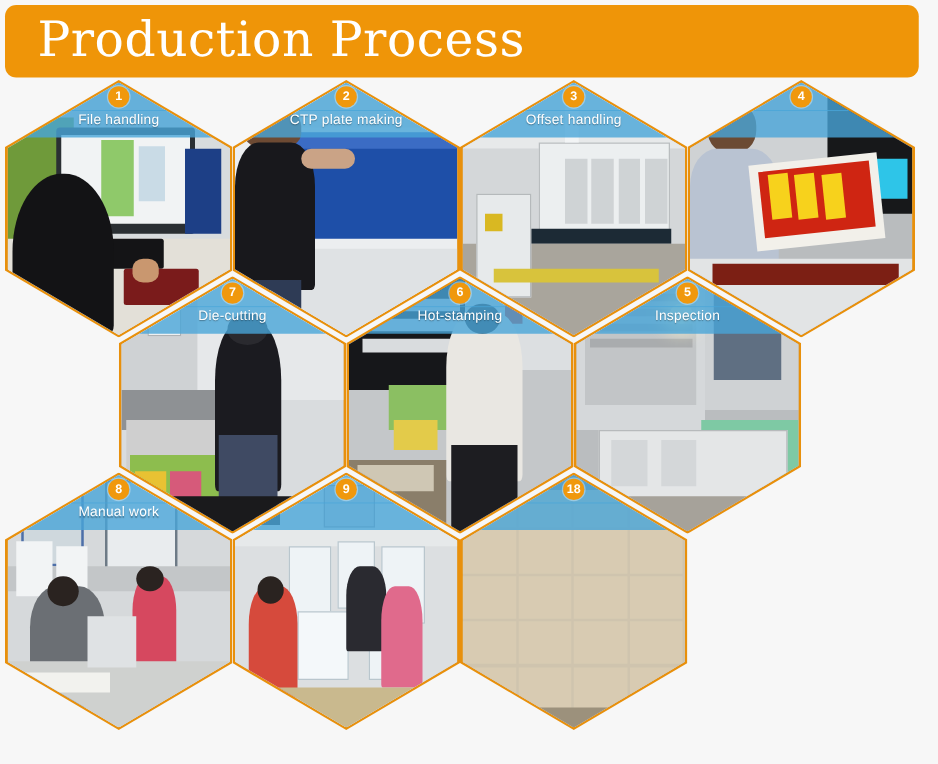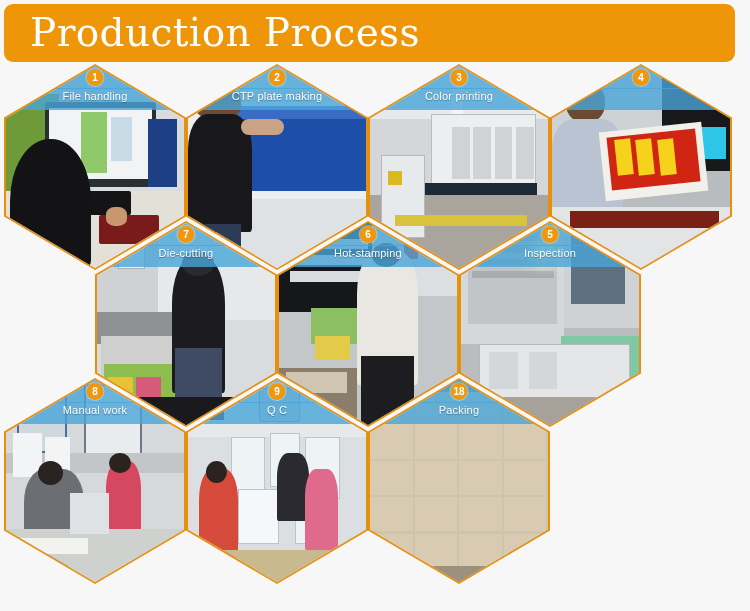--- a/index.html
+++ b/index.html
@@ -171,21 +171,21 @@
           <i style="left: 30%; top: 58%; width: 64%; height: 6%; background: rgb(28, 42, 53);"></i>
           <i style="left: 0px; top: 64%; width: 100%; height: 36%; background: rgb(169, 165, 156);"></i>
           <i style="left: 6%; top: 44%; width: 24%; height: 40%; background: rgb(231, 234, 235); border: 1px solid rgb(181, 185, 187);"></i>
           <i style="left: 10%; top: 52%; width: 8%; height: 7%; background: rgb(217, 184, 34);"></i>
           <i style="left: 14%; top: 74%; width: 74%; height: 5%; background: rgb(216, 195, 60);"></i>
           <i style="left: 46%; top: 10%; width: 6%; height: 14%; background: rgb(242, 244, 245);"></i>
         </div>
         <div class="banner-top"></div>
         <div class="banner"></div>
         <div class="hex-badge">3</div>
-        <div class="hex-label">Color printing</div>
+        <div class="hex-label">Offset handling</div>
       </div>
     </div>
     <div class="hex" style="left: 550px; top: 2px;">
       <div class="hex-inner">
         <div class="photo">
           <i style="left: 0px; top: 0px; width: 100%; height: 100%; background: rgb(185, 188, 190);"></i>
           <i style="left: 0px; top: 0px; width: 62%; height: 46%; background: rgb(207, 210, 212);"></i>
           <i style="left: 62%; top: 0px; width: 38%; height: 52%; background: rgb(23, 24, 26);"></i>
           <i style="left: 78%; top: 30%; width: 20%; height: 16%; background: rgb(46, 197, 232);"></i>
           <i style="left: 8%; top: 8%; width: 22%; height: 20%; background: rgb(107, 74, 51); border-radius: 46%;"></i>
@@ -312,21 +312,20 @@
           <i style="left: 60%; top: 52%; width: 22%; height: 28%; background: rgb(238, 243, 246); border: 1px solid rgb(185, 198, 205);"></i>
           <i style="left: 6%; top: 44%; width: 22%; height: 44%; background: rgb(214, 74, 60); border-radius: 34% 34% 4% 4%;"></i>
           <i style="left: 10%; top: 40%; width: 12%; height: 11%; background: rgb(42, 35, 32); border-radius: 50%;"></i>
           <i style="left: 50%; top: 36%; width: 18%; height: 34%; background: rgb(42, 42, 48); border-radius: 34% 34% 4% 4%;"></i>
           <i style="left: 66%; top: 44%; width: 18%; height: 40%; background: rgb(224, 106, 140); border-radius: 34% 34% 4% 4%;"></i>
           <i style="left: 0px; top: 84%; width: 100%; height: 16%; background: rgb(201, 185, 142);"></i>
         </div>
         <div class="banner-top"></div>
         <div class="banner"></div>
         <div class="hex-badge">9</div>
-        <div class="hex-label">Q C</div>
       </div>
     </div>
     <div class="hex" style="left: 368px; top: 316px;">
       <div class="hex-inner">
         <div class="photo">
           <i style="left: 0px; top: 0px; width: 100%; height: 100%; background: rgb(207, 196, 174);"></i>
           <i style="left: 0%; top: 4%; width: 24%; height: 17%; background: rgb(216, 203, 178);"></i>
           <i style="left: 25%; top: 4%; width: 24%; height: 17%; background: rgb(216, 203, 178);"></i>
           <i style="left: 50%; top: 4%; width: 24%; height: 17%; background: rgb(216, 203, 178);"></i>
           <i style="left: 75%; top: 4%; width: 24%; height: 17%; background: rgb(216, 203, 178);"></i>
@@ -346,16 +345,15 @@
           <i style="left: 25%; top: 76%; width: 24%; height: 17%; background: rgb(216, 203, 178);"></i>
           <i style="left: 50%; top: 76%; width: 24%; height: 17%; background: rgb(216, 203, 178);"></i>
           <i style="left: 75%; top: 76%; width: 24%; height: 17%; background: rgb(216, 203, 178);"></i>
           <i style="left: 0px; top: 0px; width: 100%; height: 6%; background: rgb(142, 147, 150);"></i>
           <i style="left: 18%; top: 2%; width: 12%; height: 9%; background: rgb(154, 210, 230);"></i>
           <i style="left: 0px; top: 92%; width: 100%; height: 8%; background: rgb(156, 145, 124);"></i>
         </div>
         <div class="banner-top"></div>
         <div class="banner"></div>
         <div class="hex-badge">18</div>
-        <div class="hex-label">Packing</div>
       </div>
     </div>
   </div>
 
 </body></html>

